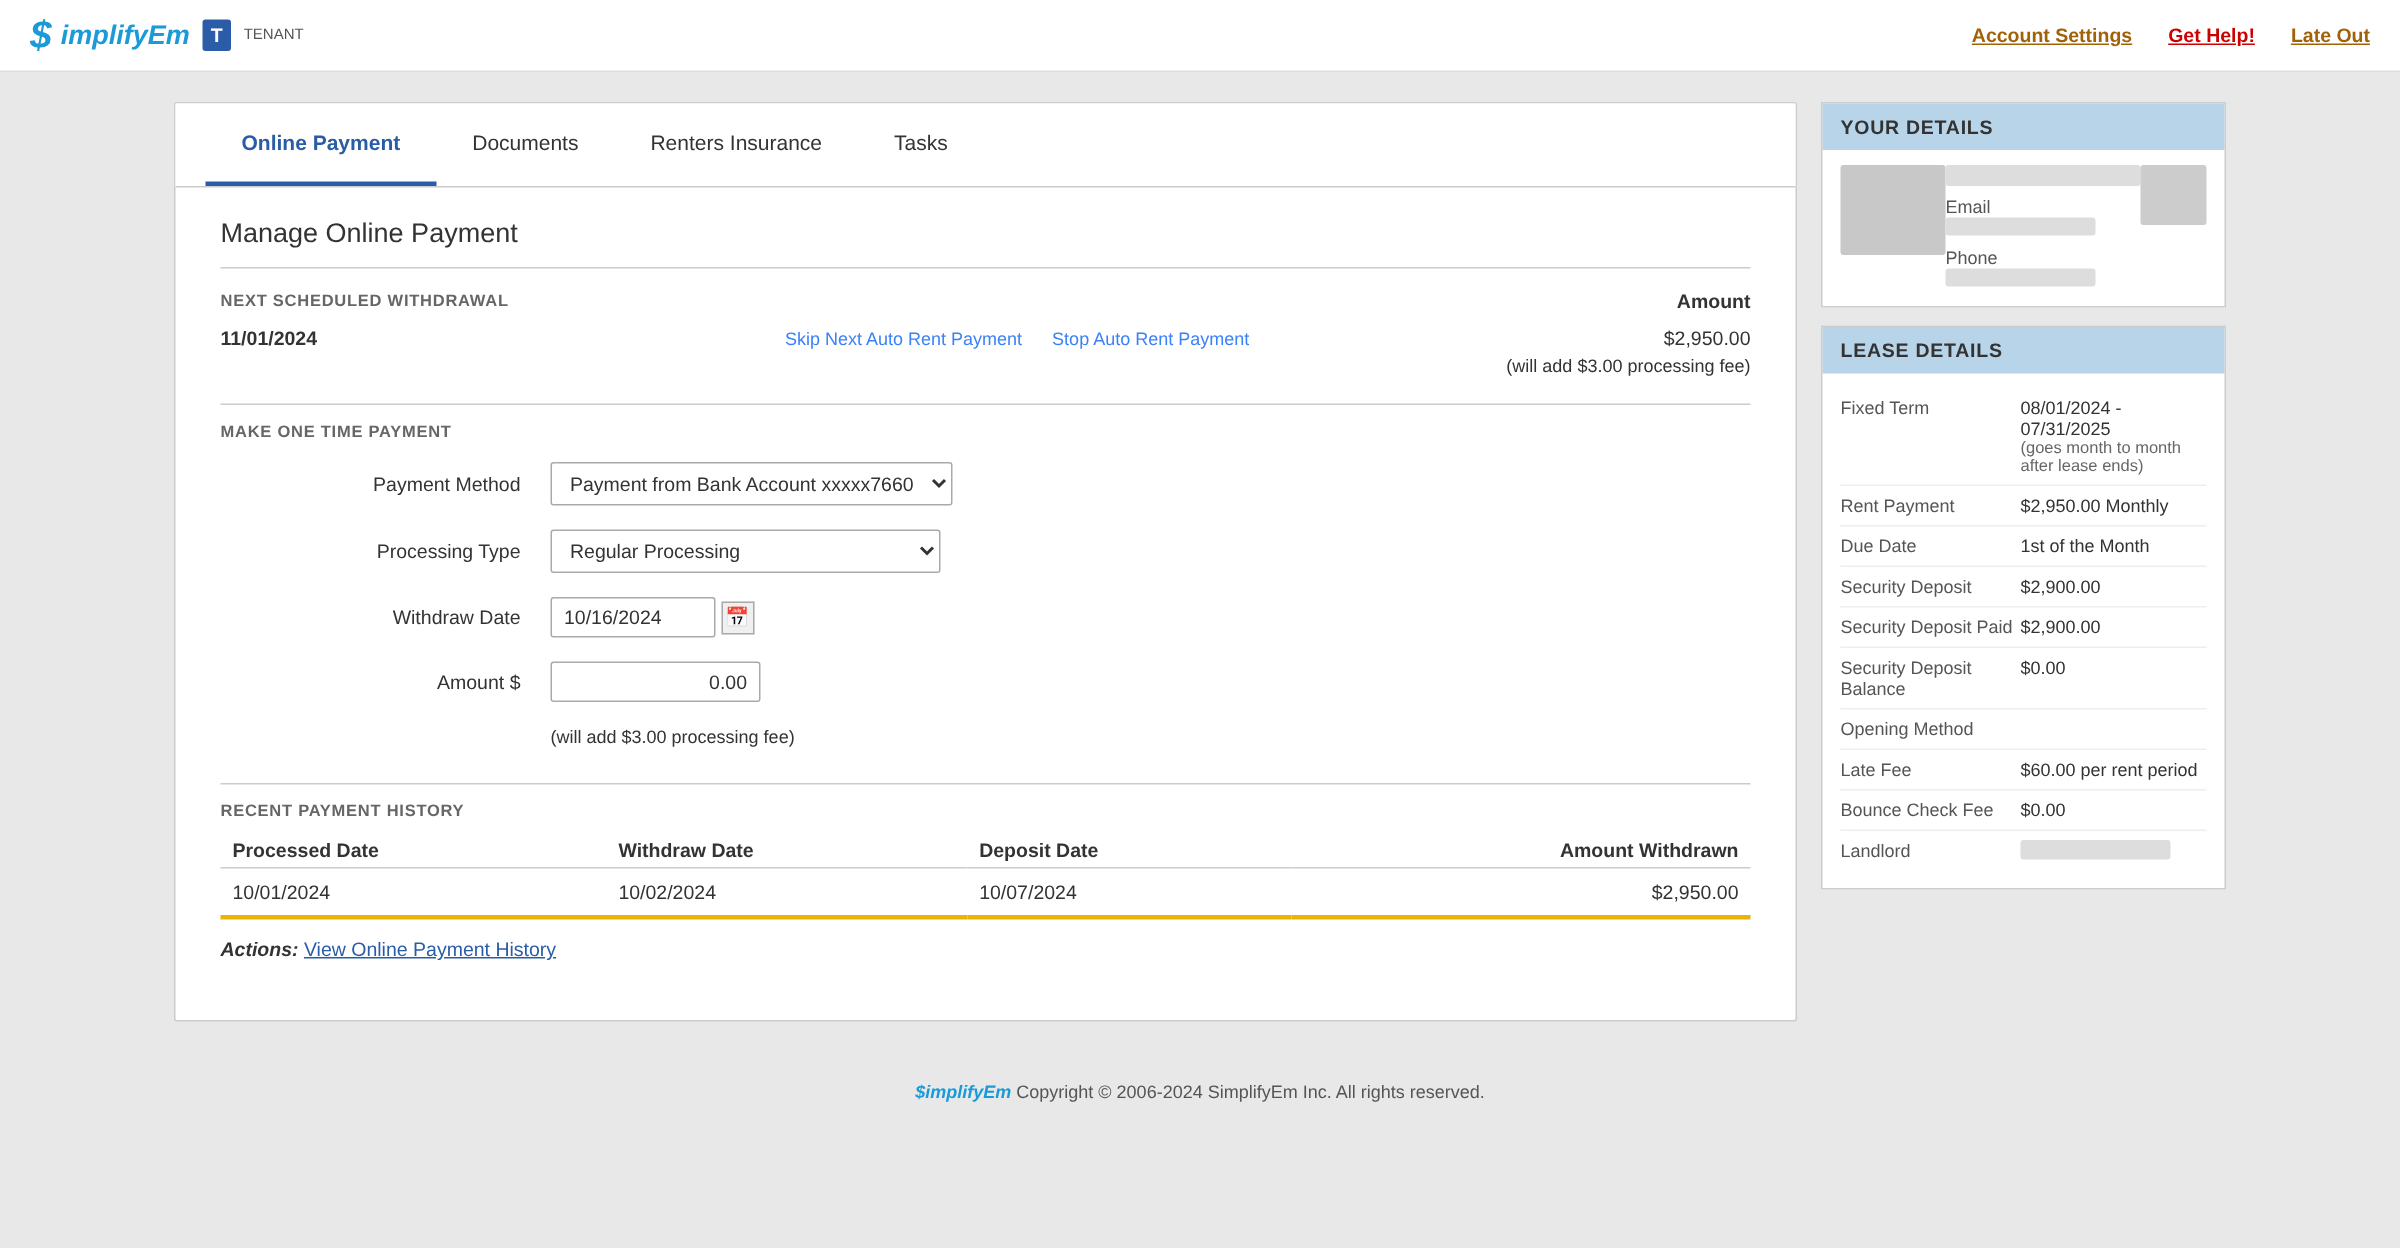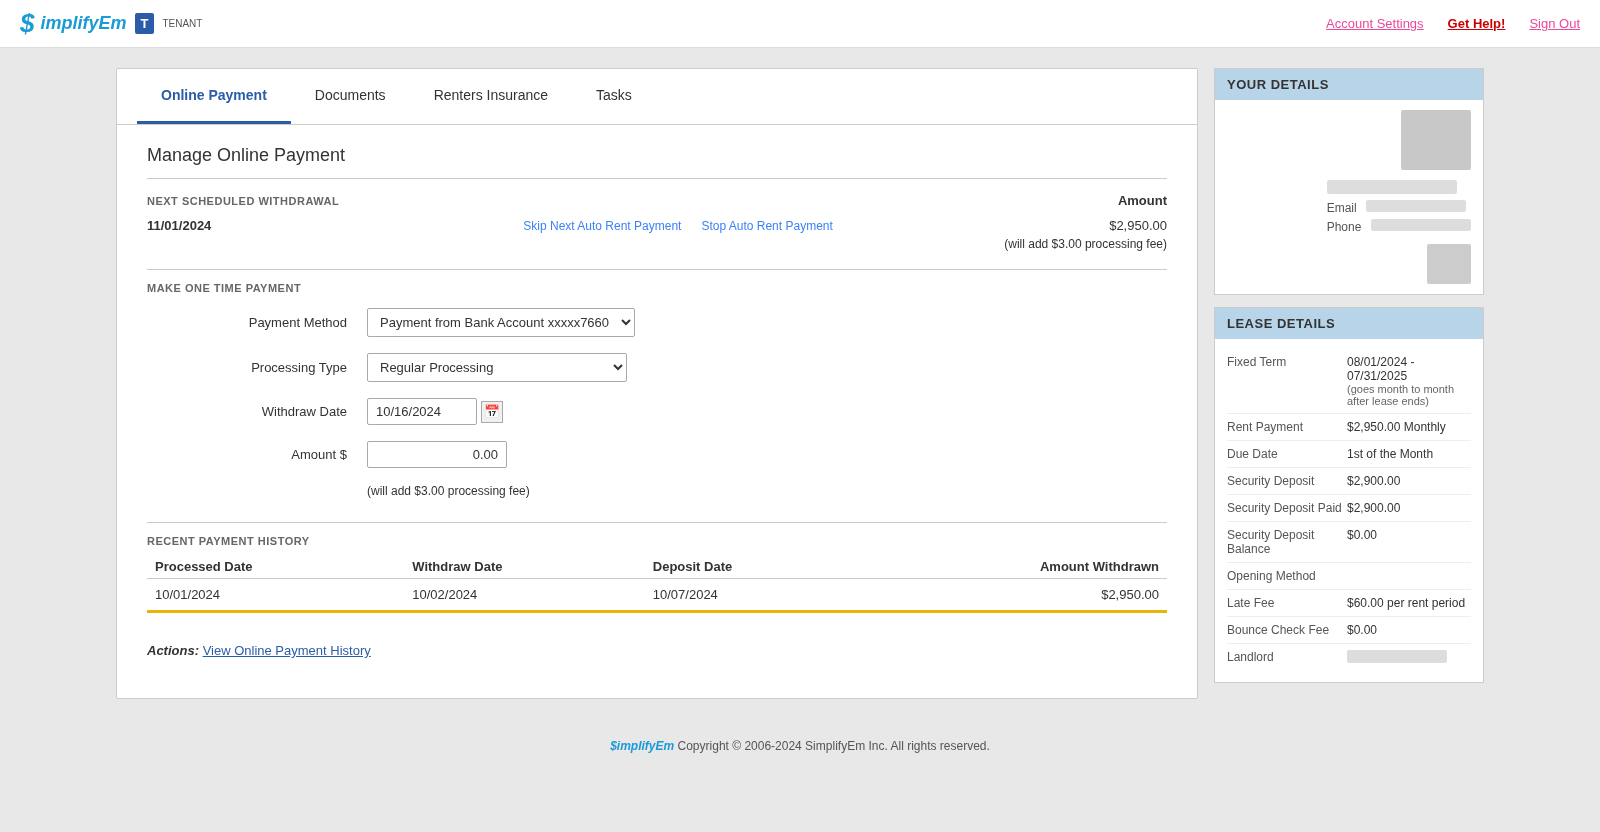--- a/index.html
+++ b/index.html
@@ -24,23 +24,24 @@
       align-items: center;
       gap: 6px;
     }
     .header-nav {
       display: flex;
       gap: 24px;
       align-items: center;
     }
     .header-nav a {
       text-decoration: underline;
-      color: #ec4899;
+      color: #a16207;
       font-size: 13px;
       cursor: pointer;
+      font-weight: bold;
     }
     .header-nav .get-help {
       color: #cc0000;
       font-weight: bold;
     }
     
     .main-layout {
       display: flex;
       gap: 0;
       max-width: 1400px;
@@ -247,21 +248,21 @@
     }
     .history-table th:last-child,
     .history-table td:last-child {
       text-align: right;
     }
     .history-table td {
       padding: 8px 8px;
       border-bottom: 3px solid #eab308;
     }
     .actions-row {
-      margin-top: 30px;
+      margin-top: 12px;
       font-size: 13px;
     }
     .actions-row a {
       color: #2a5ca8;
       text-decoration: underline;
       cursor: pointer;
     }
     .actions-label {
       font-style: italic;
       font-weight: bold;
@@ -332,21 +333,21 @@
 <div class="header">
   <div class="logo-area">
     <span style="color:#1a9ad7; font-size:26px; font-weight:bold; font-style:italic;">$</span>
     <span style="color:#1a9ad7; font-size:18px; font-weight:bold; font-style:italic;">implifyEm</span>
     <span style="background:#2a5ca8; color:#fff; font-size:13px; font-weight:bold; padding:3px 6px; border-radius:2px; margin-left:2px;">T</span>
     <span style="font-size:10px; color:#555; margin-left:2px;">TENANT</span>
   </div>
   <div class="header-nav">
     <a>Account Settings</a>
     <a class="get-help" style="color:#cc0000; font-weight:bold;">Get Help!</a>
-    <a>Sign Out</a>
+    <a>Late Out</a>
   </div>
 </div>
 
 <div class="main-layout">
 
   <div class="content-area">
 
     <div class="tabs">
       <div class="tab active">
         <span>Online Payment</span>
@@ -451,21 +452,21 @@
         <a>View Online Payment History</a>
       </div>
 
     </div>
   </div>
 
   <div class="sidebar">
 
     <div class="sidebar-section">
       <div class="sidebar-section-header">YOUR DETAILS</div>
-      <div style="display:flex; align-items:flex-end; padding:10px 12px; gap:10px;flex-direction:column;">
+      <div style="display:flex; align-items:flex-start; padding:10px 12px; gap:0;">
         <div style="background:#c8c8c8; width:70px; height:60px; border-radius:2px; flex-shrink:0;"></div>
         <div style="flex:1;">
           <div style="background:#ddd; height:14px; width:130px; margin-bottom:6px; border-radius:2px;"></div>
           <div style="margin-bottom:4px;">
             <span style="font-size:12px; color:#555; margin-right:6px;">Email</span>
             <span style="background:#ddd; border-radius:2px; height:12px; width:100px; display:inline-block;"></span>
           </div>
           <div>
             <span style="font-size:12px; color:#555; margin-right:6px;">Phone</span>
             <span style="background:#ddd; border-radius:2px; height:12px; width:100px; display:inline-block;"></span>

